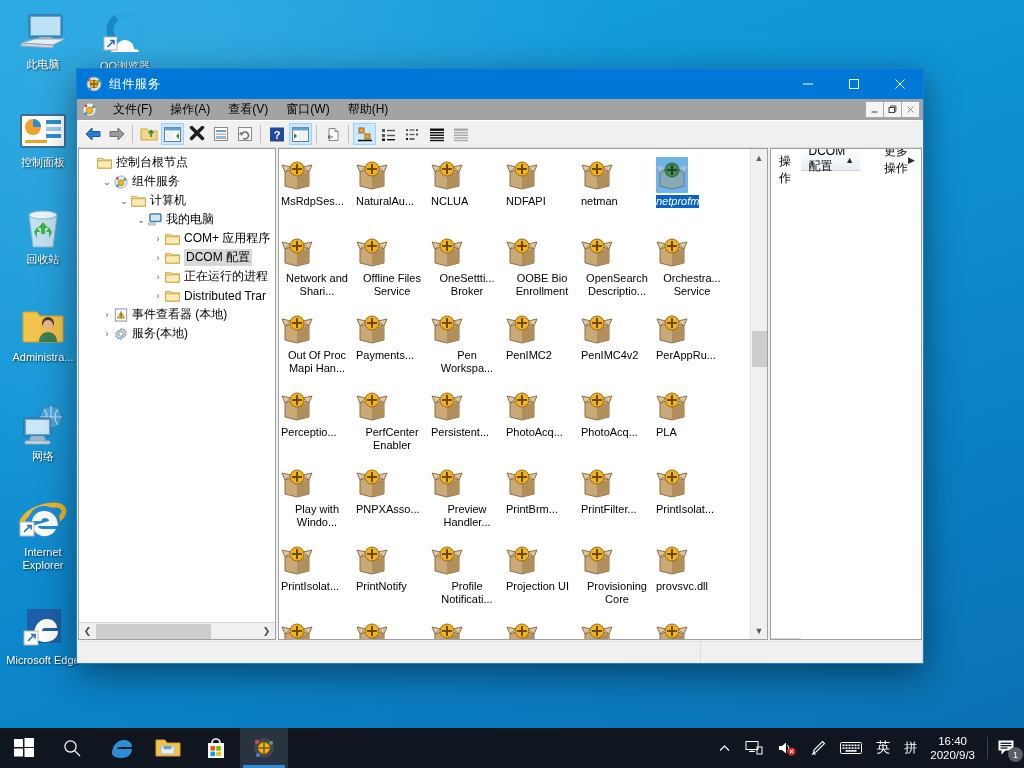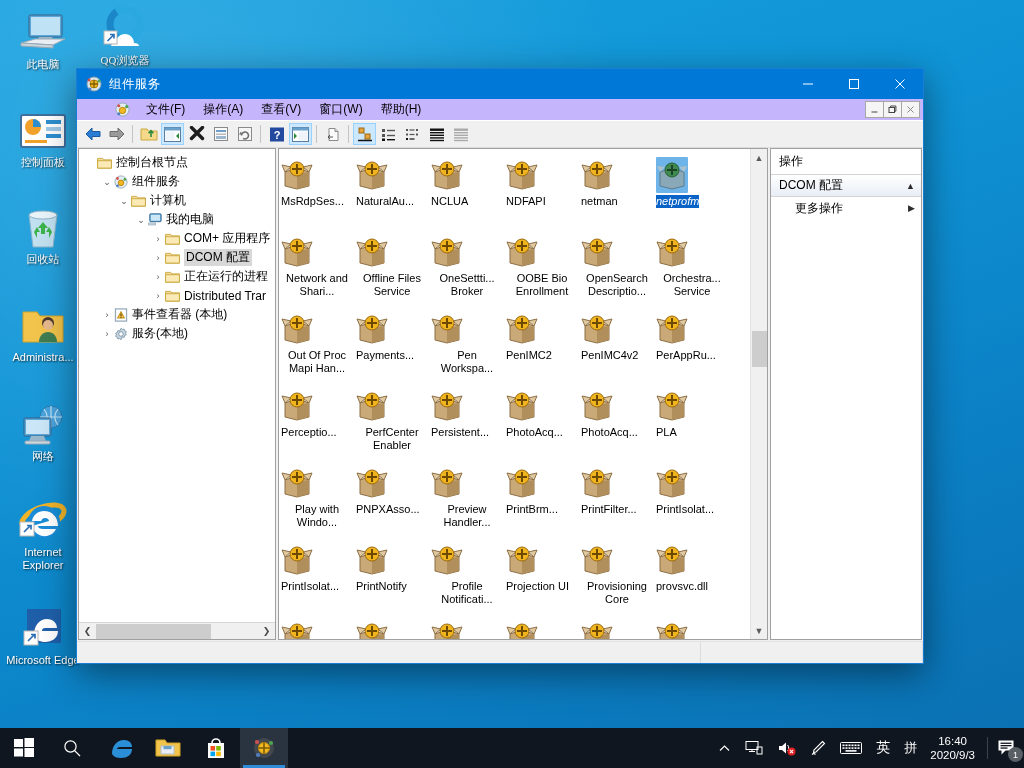--- a/index.html
+++ b/index.html
@@ -43,24 +43,23 @@
   }
   .titlebar .tb-icon { margin: 0 7px 0 9px; display:flex; }
   .titlebar .tb-text { font-size: 12.5px; letter-spacing: .4px; }
   .tb-buttons { margin-left: auto; display: flex; height: 30px; }
   .tb-btn {
     width: 46px; height: 30px; display: flex; align-items: center; justify-content: center;
     color: #fff;
   }
 
   .menubar {
-    height: 22px; background: #c4b5fd; display: flex; align-items: center;
+    height: 22px; background: #a3a3a3; display: flex; align-items: center;
     flex: 0 0 22px; border-bottom: 1px solid #fff;
     position: relative;
-    padding-left: 33px;
   }
   .menubar .mm-icon { margin: 0 7px 0 5px; display:flex; }
   .menubar .mi {
     font-size: 12px; color: #000; padding: 2px 9px; white-space: nowrap;
   }
   .mdi-buttons { position:absolute; right:3px; top:2px; display:flex; gap:0; }
   .mdi-btn {
     width: 19px; height: 17px; border: 1px solid #a7a7a7; background: #f5f5f5;
     display:flex; align-items:center; justify-content:center;
     font-size: 9px; color:#555; margin-left:-1px;
@@ -121,21 +120,21 @@
     width: 17px; background: #f0f0f0; border-left:1px solid #e3e3e3;
     display:flex; flex-direction:column; flex:0 0 17px;
   }
   .vscroll .arr { height:17px; display:flex; align-items:center; justify-content:center; font-size:9px; color:#5a5a5a;}
   .vscroll .track { flex:1 1 auto; position:relative; }
   .vscroll .thumb { position:absolute; left:1px; width:15px; height:36px; background:#cdcdcd; }
 
   
   .act-pane {
     width: 152px; margin-left: 2px; background:#fff; border:1px solid #a0a0a0;
-    display:flex; flex-direction:column; overflow:hidden;
+    display:flex; flex-direction:row; overflow:hidden;
   }
   .act-title { font-size:12px; padding:4px 8px 4px 8px; border-bottom:1px solid #d4d4d4; }
   .act-group {
     display:flex; align-items:center; height:22px; padding: 0 6px 0 8px;
     background: linear-gradient(#ffffff, #e8eef6); border-bottom:1px solid #d4d4d4;
     font-size:12px;
   }
   .act-group .caret { margin-left:auto; font-size:9px; color:#2b2b2b;}
   .act-item { display:flex; align-items:center; height:22px; padding:0 6px 0 24px; font-size:12px; }
   .act-item .caret { margin-left:auto; font-size:9px; color:#2b2b2b;}
@@ -157,21 +156,21 @@
   .tray { margin-left:auto; display:flex; align-items:center; height:40px; }
   .tray .ti { padding:0 7px; display:flex; align-items:center; justify-content:center; height:40px; }
   .clock { text-align:center; line-height:14px; font-size:11.5px; padding:0 10px 0 6px; }
   .tray-sep { width:1px; height:22px; background:#3a4450; margin:0 2px; }
 </style>
 </head>
 <body>
 
 <div id="desktop">
 
-  <div class="desk-icon" style="left:86px; top:6px;font-family:Liberation Serif, serif;">
+  <div class="desk-icon" style="left:86px; top:12px;">
     <div class="glyph">
       <svg width="46" height="44" viewBox="0 0 46 44">
         <circle cx="23" cy="17" r="15" fill="none" stroke="#2aa8e0" stroke-width="7"></circle>
         <circle cx="23" cy="17" r="15" fill="none" stroke="#1b87c9" stroke-width="7" stroke-dasharray="30 100" transform="rotate(120 23 17)"></circle>
         <path d="M14 36c0-5 4-9 9-9s9 4 9 9c3 0 5 1 5 3H9c0-2 2-3 5-3z" fill="#fff"></path>
         <rect x="2" y="24" width="13" height="13" fill="#fff" stroke="#b6b6b6"></rect>
         <path d="M5.5 34 L11.5 28 M8 27.5h4v4" stroke="#2b6fb5" stroke-width="1.6" fill="none"></path>
       </svg>
     </div>
     <span class="desk-label">QQ浏览器</span>

